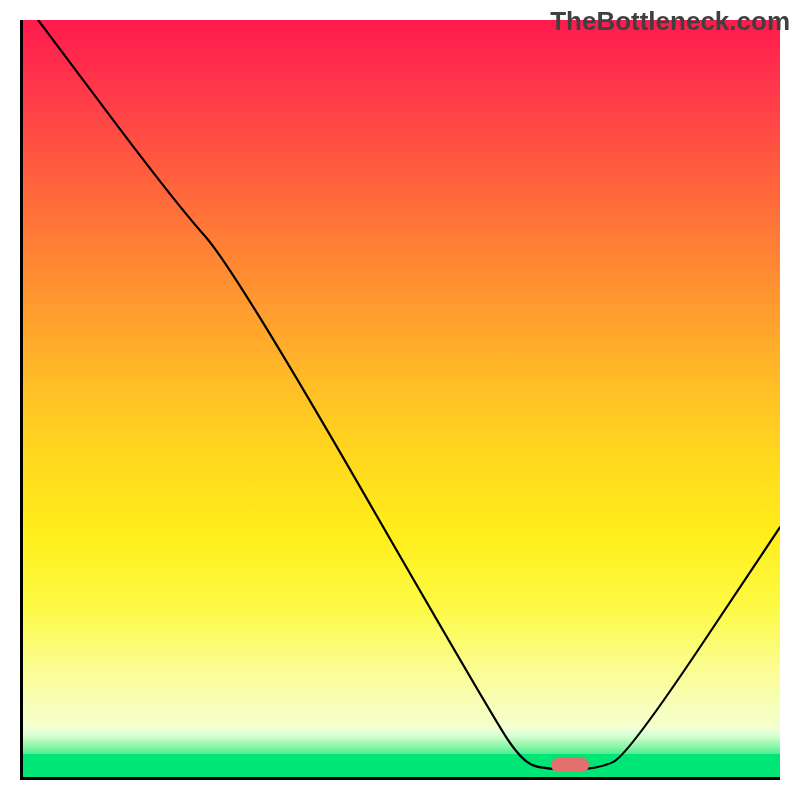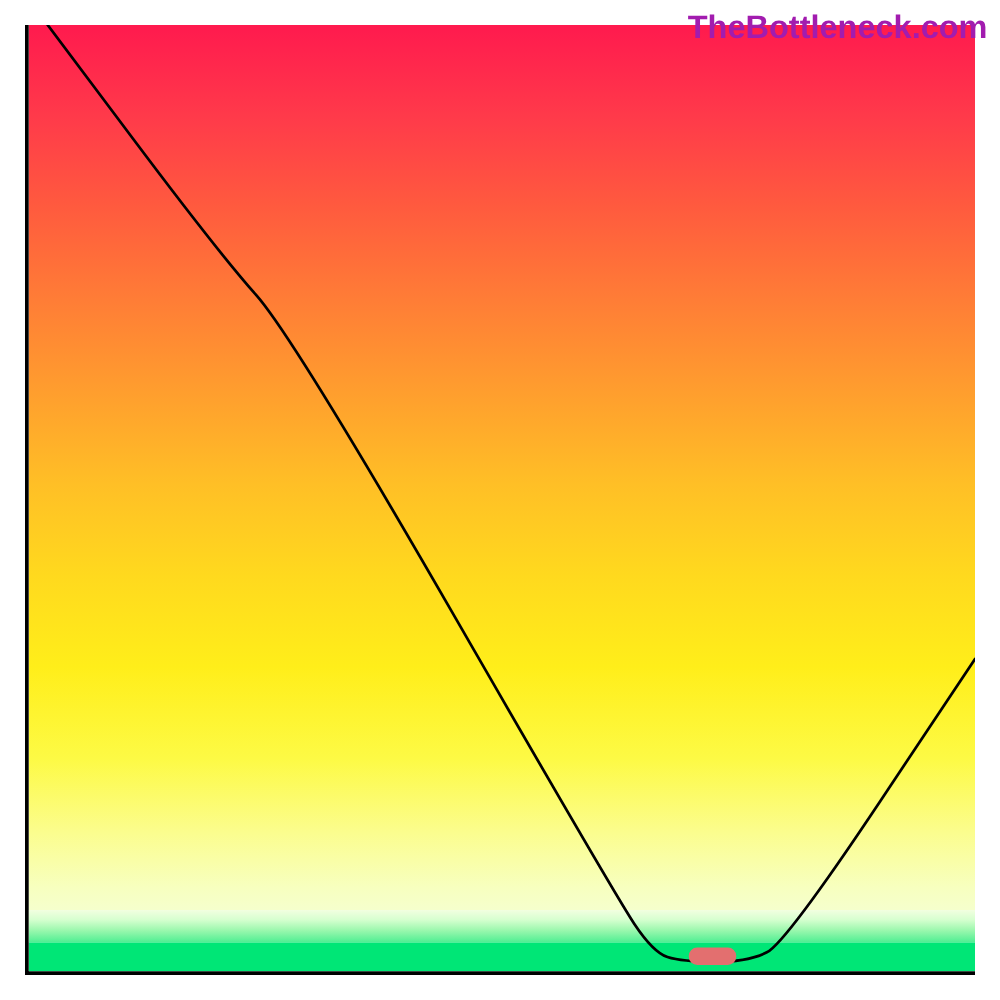--- a/index.html
+++ b/index.html
@@ -10,21 +10,21 @@
     position: relative;
     background: #fff;
   }
   .watermark {
     position: absolute;
     top: 6px;
     right: 10px;
     font-family: Arial, sans-serif;
     font-size: 26px;
     font-weight: bold;
-    color: #a21caf;
+    color: #404040;
     z-index: 10;
   }
   .plot-area {
     position: absolute;
     left: 20px;
     top: 20px;
     width: 760px;
     height: 760px;
     border-left: 3px solid #000;
     border-bottom: 3px solid #000;

